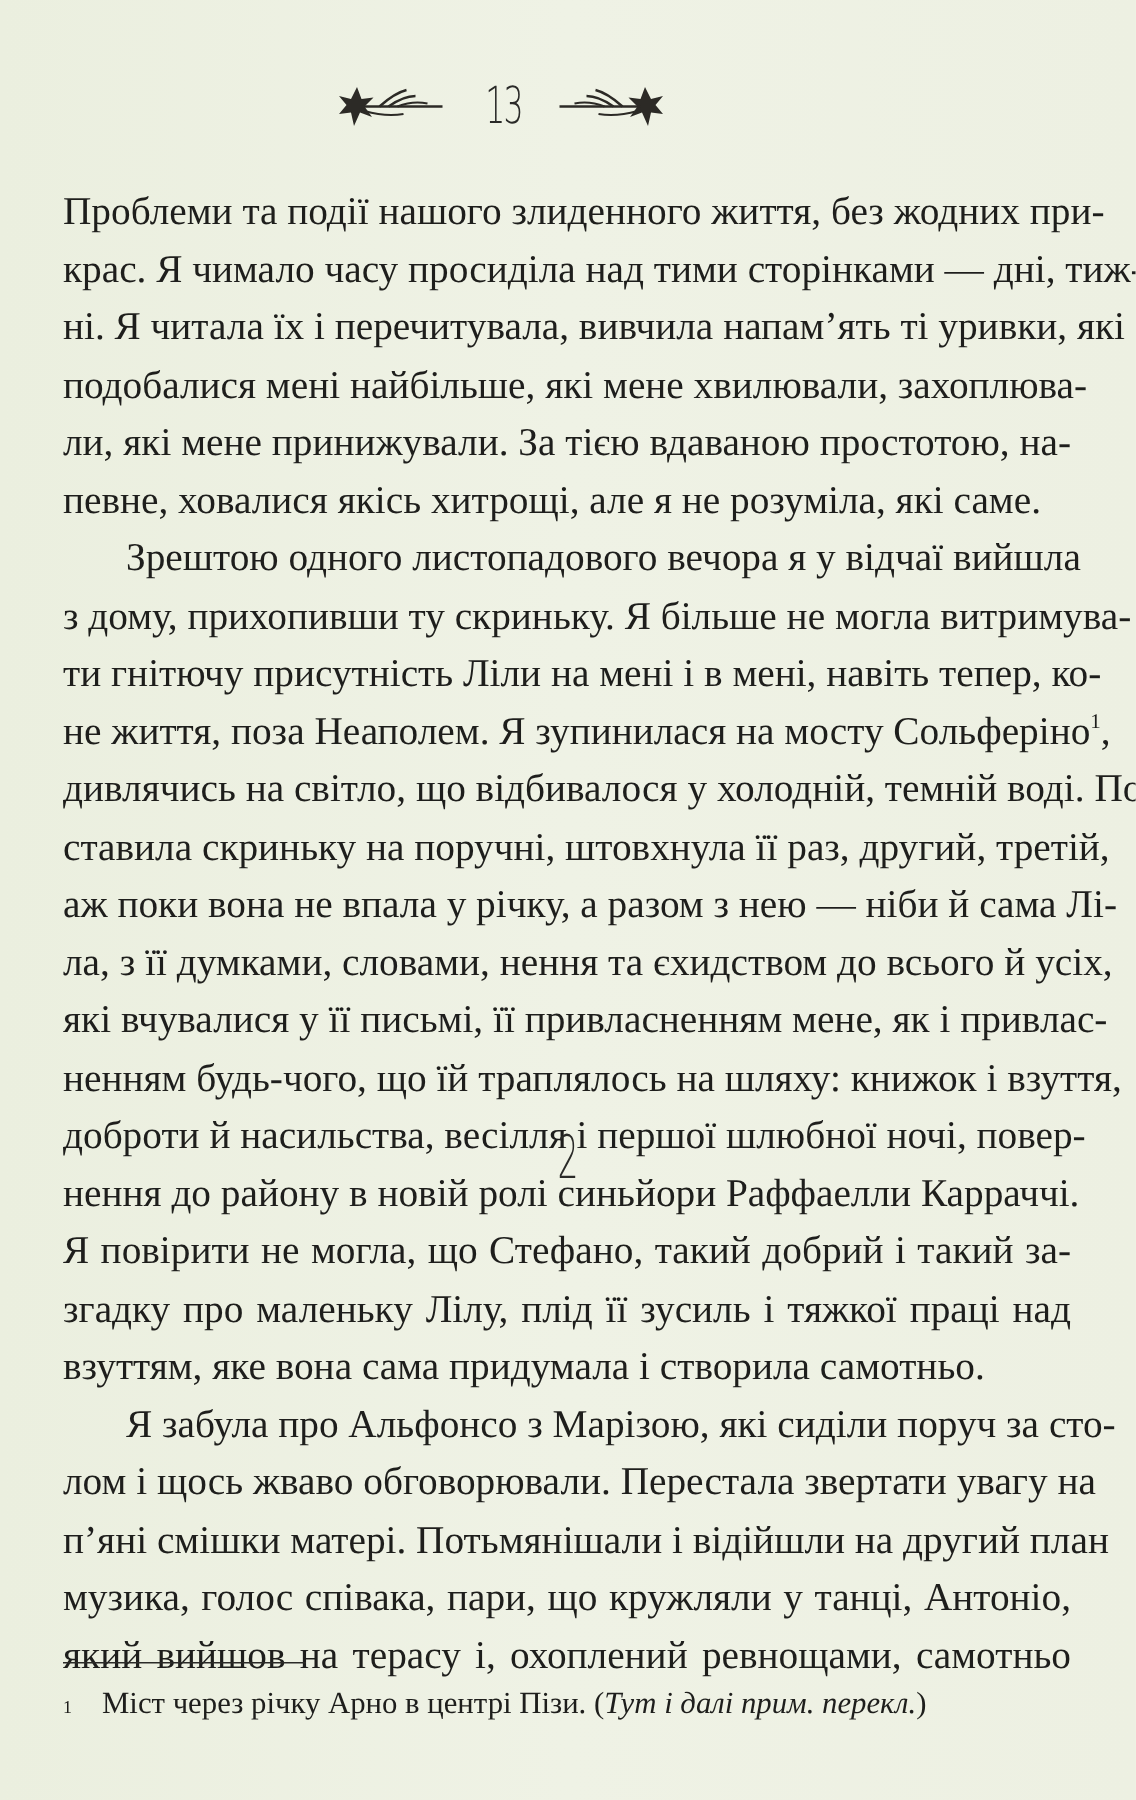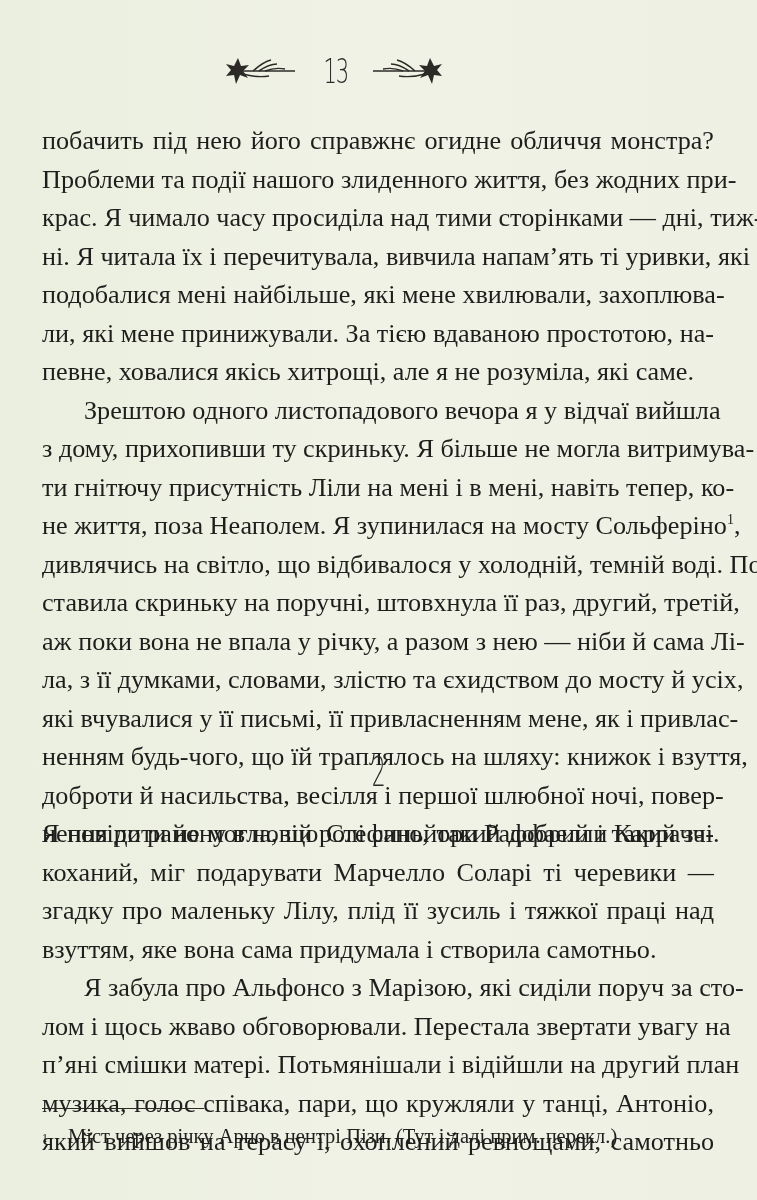--- a/index.html
+++ b/index.html
@@ -106,20 +106,21 @@
       white-space: nowrap;
     }
     .footnote .fn-mark {
       font-size: 12px;
       vertical-align: top;
       position: relative;
       top: 2px;
       margin-right: 20px;
     }
     .footnote .fn-italic {
+      font-style: italic;
       text-align: center;
     }
   </style>
 </head>
 <body>
 
 <div class="page">
 
   <div class="header">
     <span class="orn">
@@ -143,48 +144,46 @@
           <path d="M28 15 Q38 6 46 4" stroke-width="1.6" fill="none"></path>
           <path d="M34 15 Q44 8 52 8" stroke-width="1.6" fill="none"></path>
           <path d="M40 15 Q50 11 60 13" stroke-width="1.4" fill="none"></path>
           <path d="M18 18 Q32 22 44 20" stroke-width="1.4" fill="none"></path>
         </g>
       </svg>
     </span>
   </div>
 
   <div class="body-text block1">
-    <span class="line">побачить під нею його справжнє огидне обличчя монстра?</span>
     <span class="line">Проблеми та події нашого злиденного життя, без жодних при-</span>
     <span class="line">крас. Я чимало часу просиділа над тими сторінками — дні, тиж-</span>
     <span class="line">ні. Я читала їх і перечитувала, вивчила напам’ять ті уривки, які</span>
     <span class="line">подобалися мені найбільше, які мене хвилювали, захоплюва-</span>
     <span class="line">ли, які мене принижували. За тією вдаваною простотою, на-</span>
     <span class="line last">певне, ховалися якісь хитрощі, але я не розуміла, які саме.</span>
     <span class="line indent">Зрештою одного листопадового вечора я у відчаї вийшла</span>
     <span class="line">з дому, прихопивши ту скриньку. Я більше не могла витримува-</span>
     <span class="line">ти гнітючу присутність Ліли на мені і в мені, навіть тепер, ко-</span>
     <span class="line"><span>не життя, поза Неаполем. Я зупинилася на мосту Сольферіно</span><sup class="fn">1</sup><span>,</span></span>
     <span class="line">дивлячись на світло, що відбивалося у холодній, темній воді. По-</span>
     <span class="line">ставила скриньку на поручні, штовхнула її раз, другий, третій,</span>
     <span class="line">аж поки вона не впала у річку, а разом з нею — ніби й сама Лі-</span>
-    <span class="line">ла, з її думками, словами, злістю та єхидством до мосту й усіх,</span>
+    <span class="line">ла, з її думками, словами, нення та єхидством до всього й усіх,</span>
     <span class="line">які вчувалися у її письмі, її привласненням мене, як і привлас-</span>
     <span class="line">ненням будь-чого, що їй траплялось на шляху: книжок і взуття,</span>
     <span class="line">доброти й насильства, весілля і першої шлюбної ночі, повер-</span>
     <span class="line last">нення до району в новій ролі синьйори Раффаелли Карраччі.</span>
   </div>
 
   <div class="chapter-num">
     <span>2</span>
   </div>
 
   <div class="body-text block2">
     <span class="line">Я повірити не могла, що Стефано, такий добрий і такий за-</span>
-    <span class="line">коханий, міг подарувати Марчелло Соларі ті черевики —</span>
     <span class="line">згадку про маленьку Лілу, плід її зусиль і тяжкої праці над</span>
     <span class="line last">взуттям, яке вона сама придумала і створила самотньо.</span>
     <span class="line indent">Я забула про Альфонсо з Марізою, які сиділи поруч за сто-</span>
     <span class="line">лом і щось жваво обговорювали. Перестала звертати увагу на</span>
     <span class="line">п’яні смішки матері. Потьмянішали і відійшли на другий план</span>
     <span class="line">музика, голос співака, пари, що кружляли у танці, Антоніо,</span>
     <span class="line">який вийшов на терасу і, охоплений ревнощами, самотньо</span>
   </div>
 
   <div class="footnote-rule"></div>

